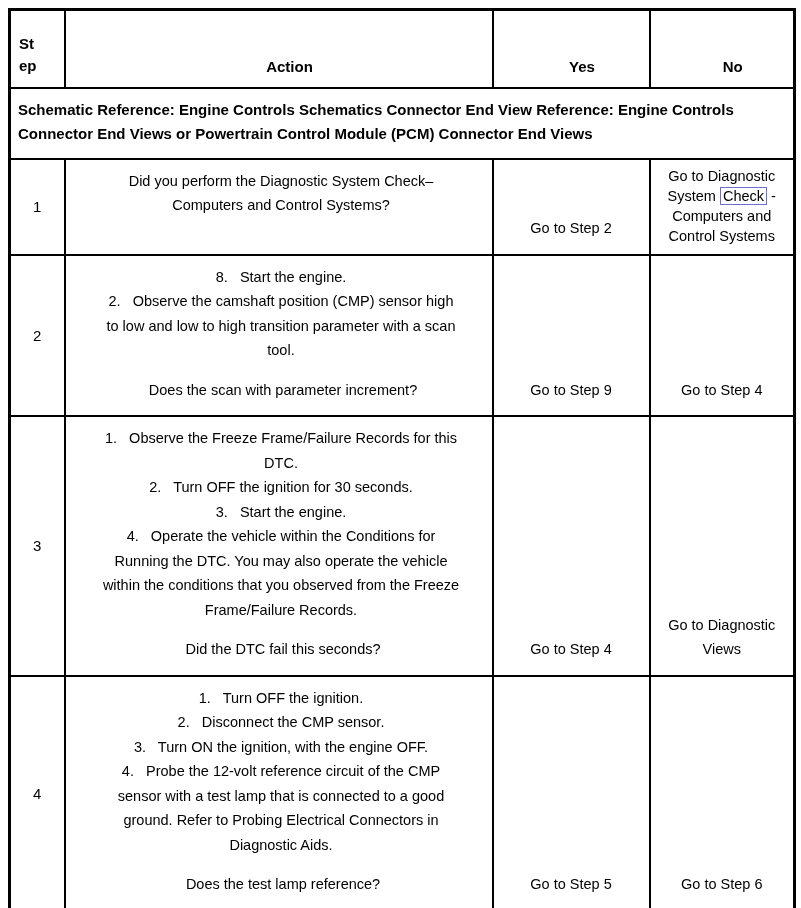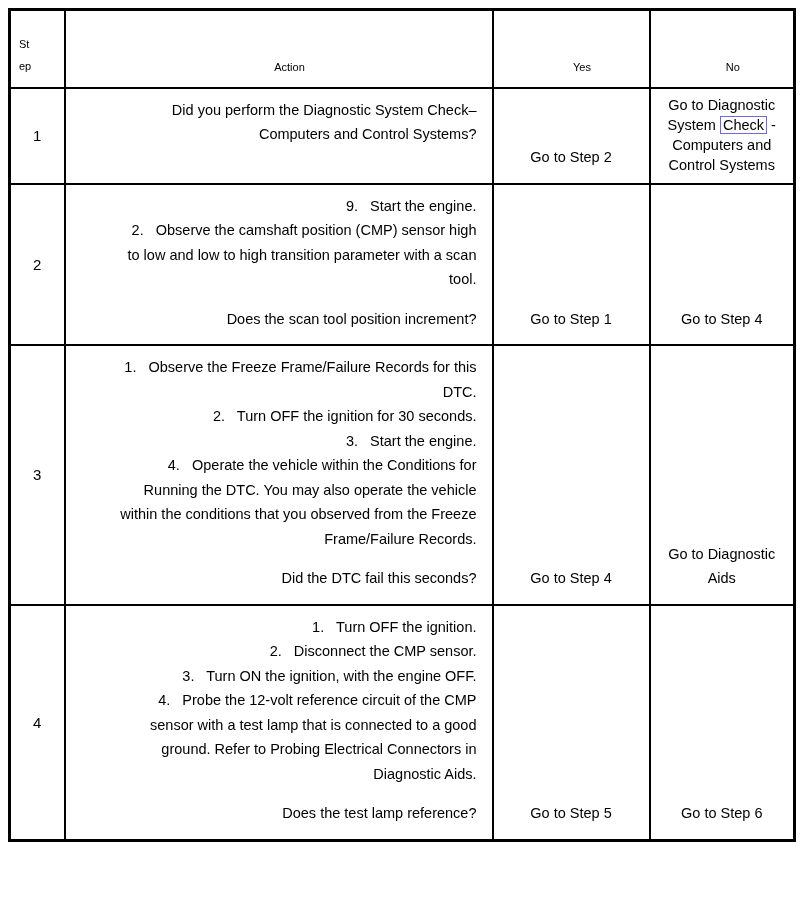--- a/index.html
+++ b/index.html
@@ -23,24 +23,24 @@
     border: 3px solid #000000;
     font-size: 14.5px;
     color: #000000;
   }
   th, td {
     border: 2px solid #000000;
     overflow: hidden;
   }
   thead tr { height: 78px; }
   th {
-    font-weight: 400;
+    font-weight: 700;
     vertical-align: bottom;
     padding: 8px 6px 10px 6px;
-    font-size: 11px;
+    font-size: 15px;
     line-height: 20px;
   }
   th.step-h {
     text-align: left;
     padding-left: 8px;
     white-space: pre-line;
     line-height: 22px;
   }
   th.mid { text-align: center; padding-left: 28px; }
   td.schematic {
@@ -52,21 +52,21 @@
     text-align: left;
     vertical-align: top;
   }
   td.step-cell {
     text-align: center;
     vertical-align: middle;
     font-size: 15px;
   }
   td.action-cell {
     vertical-align: top;
-    text-align: right;
+    text-align: center;
     padding: 9px 15px 13px 20px;
     line-height: 24.5px;
   }
   .action-main, .action-question { white-space: pre-wrap; }
   .action-question { margin-top: 15px; }
   .action-question:empty { display: none; }
   td.yes-cell, td.no-cell {
     vertical-align: bottom;
     text-align: center;
     padding: 16px 10px 13px 10px;
@@ -98,61 +98,65 @@
     <thead>
       <tr>
         <th class="step-h">St
 ep</th>
         <th class="mid">Action</th>
         <th class="mid">Yes</th>
         <th class="mid">No</th>
       </tr>
     </thead>
     <tbody>
+      <tr>
+        <td class="schematic" colspan="4">Schematic Reference: Engine Controls Schematics Connector End View Reference: Engine Controls
+Connector End Views or Powertrain Control Module (PCM) Connector End Views</td>
+      </tr>
 
       <tr>
         <td class="step-cell">1</td>
         <td class="action-cell">
           <div class="action-main">Did you perform the Diagnostic System Check–
 Computers and Control Systems?</div>
 
         </td>
         <td class="yes-cell">Go to Step 2</td>
         <td class="no-cell no-row1"><span>Go to Diagnostic System </span><span class="link-box">Check</span><span> - Computers and Control Systems</span></td>
       </tr>
 
       <tr>
         <td class="step-cell">2</td>
         <td class="action-cell">
-          <div class="action-main">9.   Start the engine.
+          <div class="action-main">8.   Start the engine.
 2.   Observe the camshaft position (CMP) sensor high
 to low and low to high transition parameter with a scan
 tool.</div>
-          <div class="action-question"> Does the scan tool position increment?</div>
+          <div class="action-question"> Does the scan with parameter increment?</div>
         </td>
-        <td class="yes-cell">Go to Step 1</td>
+        <td class="yes-cell">Go to Step 9</td>
         <td class="no-cell">Go to Step 4</td>
       </tr>
 
       <tr>
         <td class="step-cell">3</td>
         <td class="action-cell">
           <div class="action-main">1.   Observe the Freeze Frame/Failure Records for this
 DTC.
 2.   Turn OFF the ignition for 30 seconds.
 3.   Start the engine.
 4.   Operate the vehicle within the Conditions for
 Running the DTC. You may also operate the vehicle
 within the conditions that you observed from the Freeze
 Frame/Failure Records.</div>
           <div class="action-question"> Did the DTC fail this seconds?</div>
         </td>
         <td class="yes-cell">Go to Step 4</td>
         <td class="no-cell">Go to Diagnostic
-Aids</td>
+Views</td>
       </tr>
 
       <tr>
         <td class="step-cell">4</td>
         <td class="action-cell">
           <div class="action-main">1.   Turn OFF the ignition.
 2.   Disconnect the CMP sensor.
 3.   Turn ON the ignition, with the engine OFF.
 4.   Probe the 12-volt reference circuit of the CMP
 sensor with a test lamp that is connected to a good

